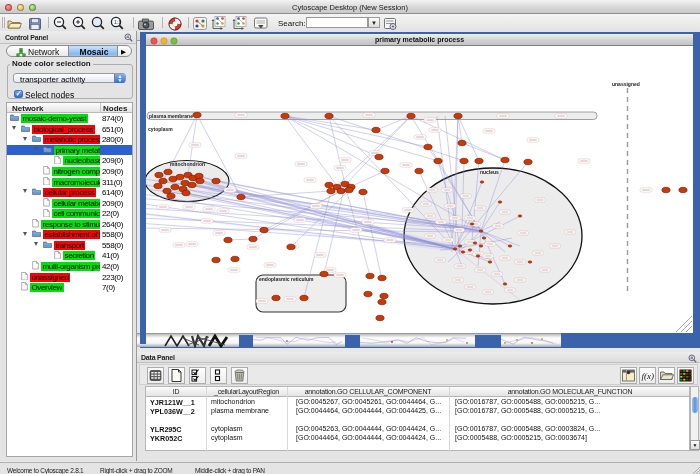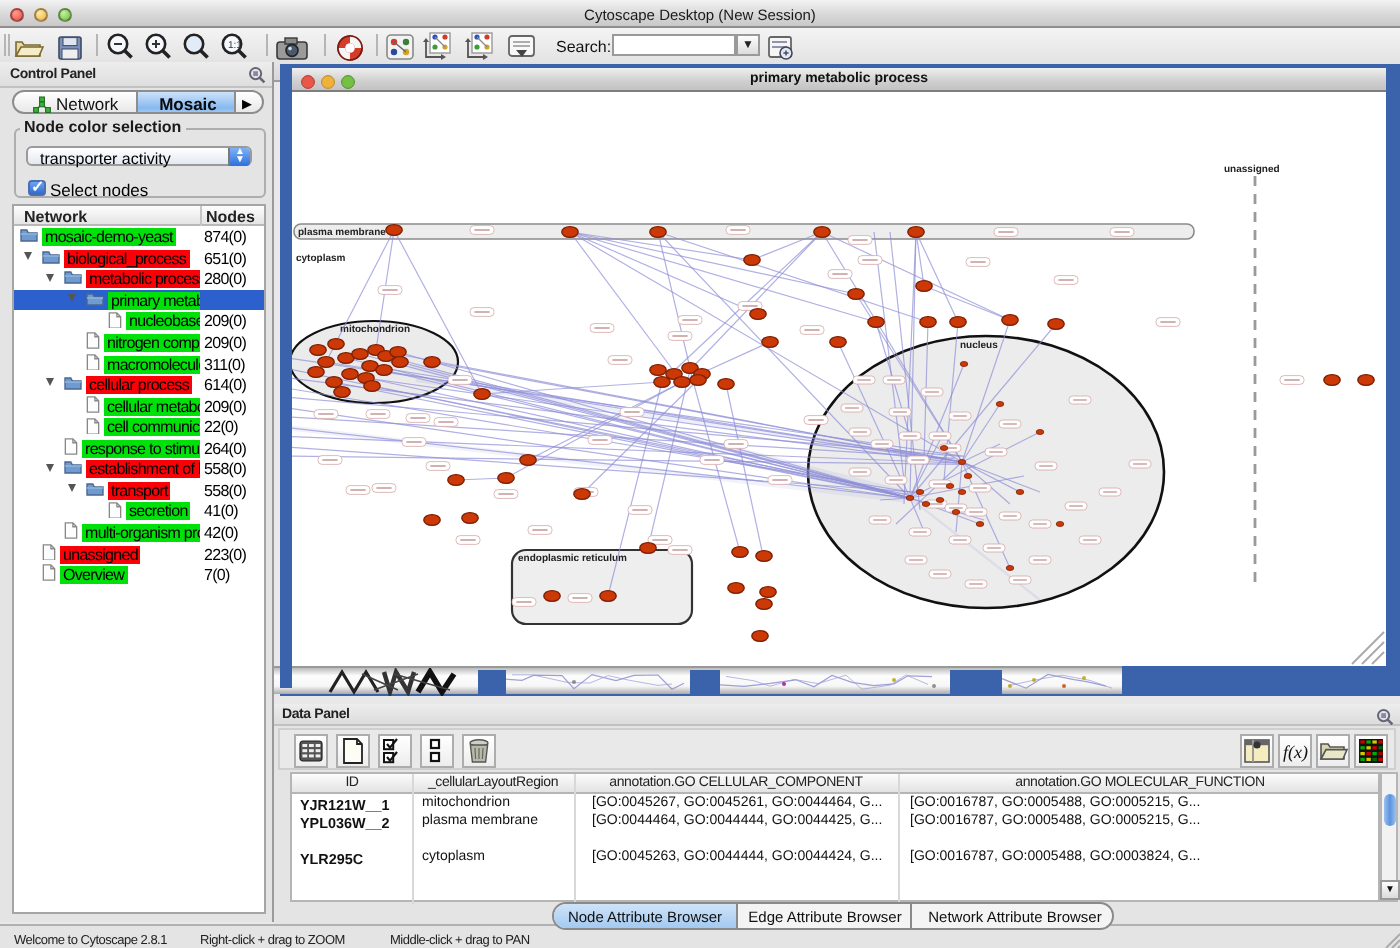--- a/index.html
+++ b/index.html
@@ -894,32 +894,33 @@
           <span class="c2">plasma membrane</span>
           <span class="c3">[GO:0044464, GO:0044444, GO:0044425, G...</span>
           <span class="c4">[GO:0016787, GO:0005488, GO:0005215, G...</span>
         </div>
         <div class="drow" style="top:37.1px">
           <b>YLR295C</b>
           <span class="c2">cytoplasm</span>
           <span class="c3">[GO:0045263, GO:0044444, GO:0044424, G...</span>
           <span class="c4">[GO:0016787, GO:0005488, GO:0003824, G...</span>
         </div>
+        <div class="drow" style="top:46.3px">
+          <b>YKR052C</b>
+          <span class="c2">cytoplasm</span>
+          <span class="c3">[GO:0044464, GO:0044444, GO:0044424, G...</span>
+          <span class="c4">[GO:0005488, GO:0005215, GO:0003674]</span>
+        </div>
     </div>
     <div id="dscroll" class="abs">
         <div id="dthumb"></div>
         <div style="position:absolute;left:-1px;bottom:0;width:10px;height:10px;background:linear-gradient(#fdfdfd,#dcdcdc);border:1px solid #9a9a9a;font-size:5px;text-align:center;line-height:9px;color:#111">▼</div>
       </div>
   </div>
 
-  <div id="btabs" class="abs">
-    <div id="btab1">Node Attribute Browser</div>
-    <div id="btab2">Edge Attribute Browser</div>
-    <div id="btab3">Network Attribute Browser</div>
-  </div>
 
   <div id="statusbar" class="abs">
     <span style="left:7px">Welcome to Cytoscape 2.8.1</span>
     <span style="left:100px">Right-click + drag to ZOOM</span>
     <span style="left:195px">Middle-click + drag to PAN</span>
   </div>
 <svg class="abs" style="left:691px;top:465px" width="9" height="9" viewBox="0 0 9 9">
       <line x1="2" y1="9" x2="9" y2="2" stroke="#aaa" stroke-width="1"></line>
       <line x1="5" y1="9" x2="9" y2="5" stroke="#aaa" stroke-width="1"></line>
       <line x1="8" y1="9" x2="9" y2="8" stroke="#aaa" stroke-width="1"></line>

